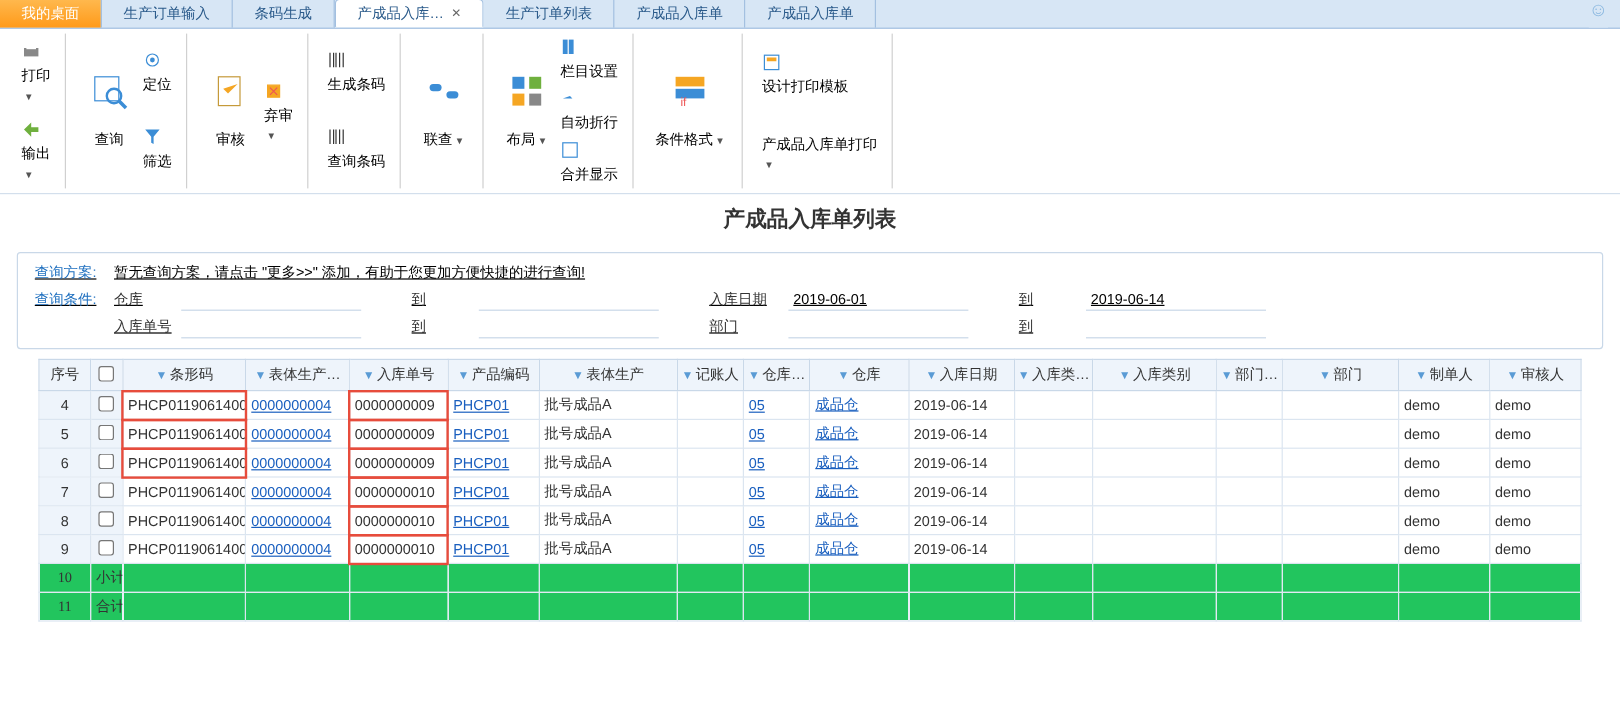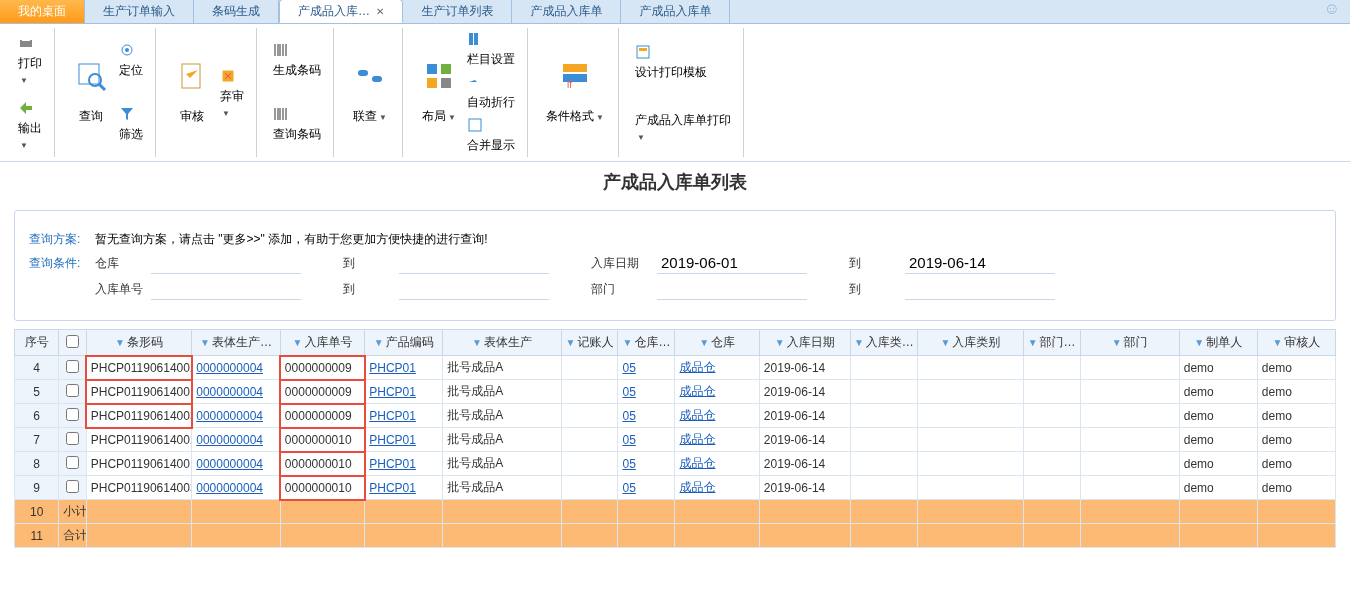--- a/index.html
+++ b/index.html
@@ -21,34 +21,34 @@
 .btn-lg { display: flex; flex-direction: column; align-items: center; justify-content: center; padding: 4px 6px; cursor: pointer; min-width: 48px; gap: 16px; }
 .btn-sm { display: flex; align-items: flex-start; padding: 3px 4px; cursor: pointer; gap: 4px; white-space: nowrap; flex-direction: column; }
 .ico { width: 16px; height: 16px; display: inline-block; }
 .ico-lg { width: 32px; height: 32px; }
 .drop { font-size: 8px; color: #555; margin-left: 2px; }
 
 
 .title-bar { text-align: center; padding: 8px 0; font-size: 18px; font-weight: bold; color: #333; background:#fff; }
 
 
-.query-box { margin: 8px 14px; border: 1px solid #c9d8e8; border-radius: 3px; padding: 16px 14px; background:#fff; }
+.query-box { margin: 8px 14px; border: 1px solid #c9d8e8; border-radius: 3px; padding: 4px 14px; background:#fff;text-decoration:underline; }
 .q-row { display: flex; align-items: center; margin: 4px 0; gap: 6px; }
 .q-label { color: #1e6fbf; font-weight: normal; width: 60px; }
 .q-sub { color: #333; width: 50px; }
-.q-field { border: none; border-bottom: 1px solid #c9d8e8; width: 150px; padding: 2px 4px; font-size:15px; }
+.q-field { border: none; border-bottom: 1px solid #c9d8e8; width: 150px; padding: 2px 4px; font-size:12px; }
 .q-gap { width: 30px; }
 
 
-.grid-wrap { margin: 8px 14px; }
+.grid-wrap { margin: 8px 32px; }
 table.grid { border-collapse: collapse; width: 100%; table-layout: fixed; }
 .grid th { background: #eef4fb; border: 1px solid #c9d8e8; padding: 4px 2px; font-size: 12px; font-weight: normal; color: #333; position: relative; }
 .grid td { border: 1px solid #dbe5f0; padding: 3px 4px; font-size: 12px; color: #333; height: 22px; white-space: nowrap; overflow: hidden; }
 .filter-ico { color: #5a9bd5; font-size: 10px; margin-right: 2px; }
-.grid tr.sum td { background: #fdba74; }
+.grid tr.sum td { background: #22c55e; font-family: Liberation Serif, serif; }
 .grid td.row-head { background: #eef4fb; text-align: center; }
 a.lnk { color: #1a5fbf; text-decoration: underline; cursor: pointer; }
 .ck { }
 .hl-red { outline: 2px solid #e74c3c; outline-offset: -1px; }
 
 
 .svg-orange{fill:#f5a623}
 .svg-blue{fill:#3b8dd6}
 .svg-green{fill:#6fb03e}
 .svg-red{fill:#e55}

